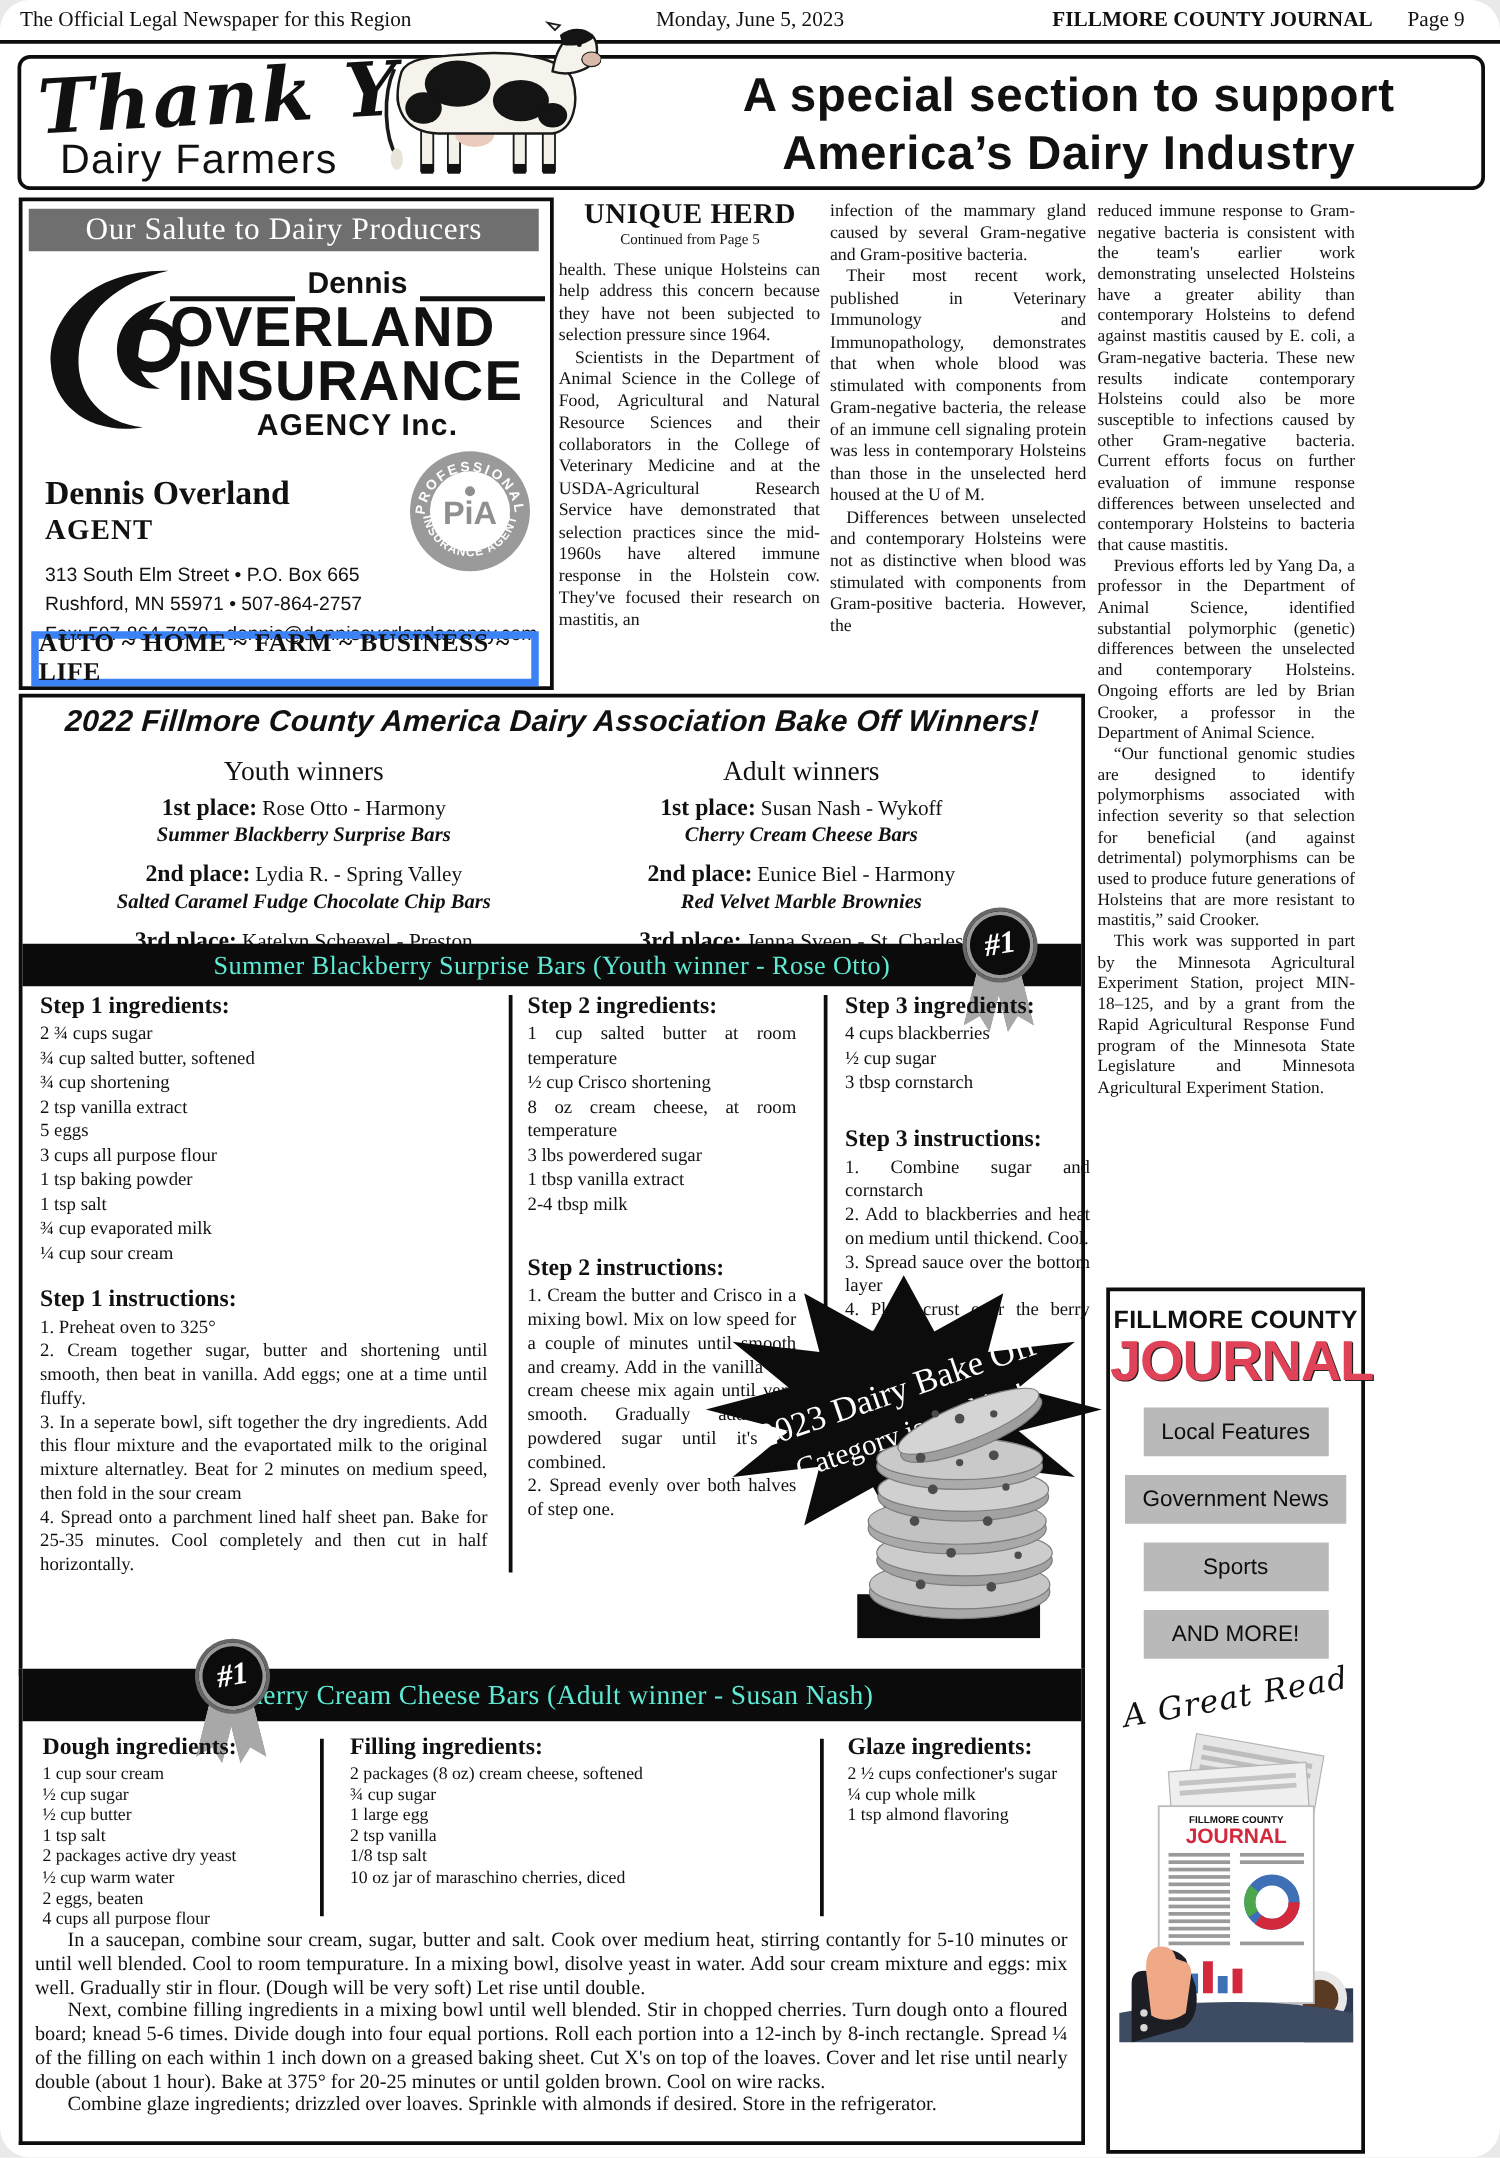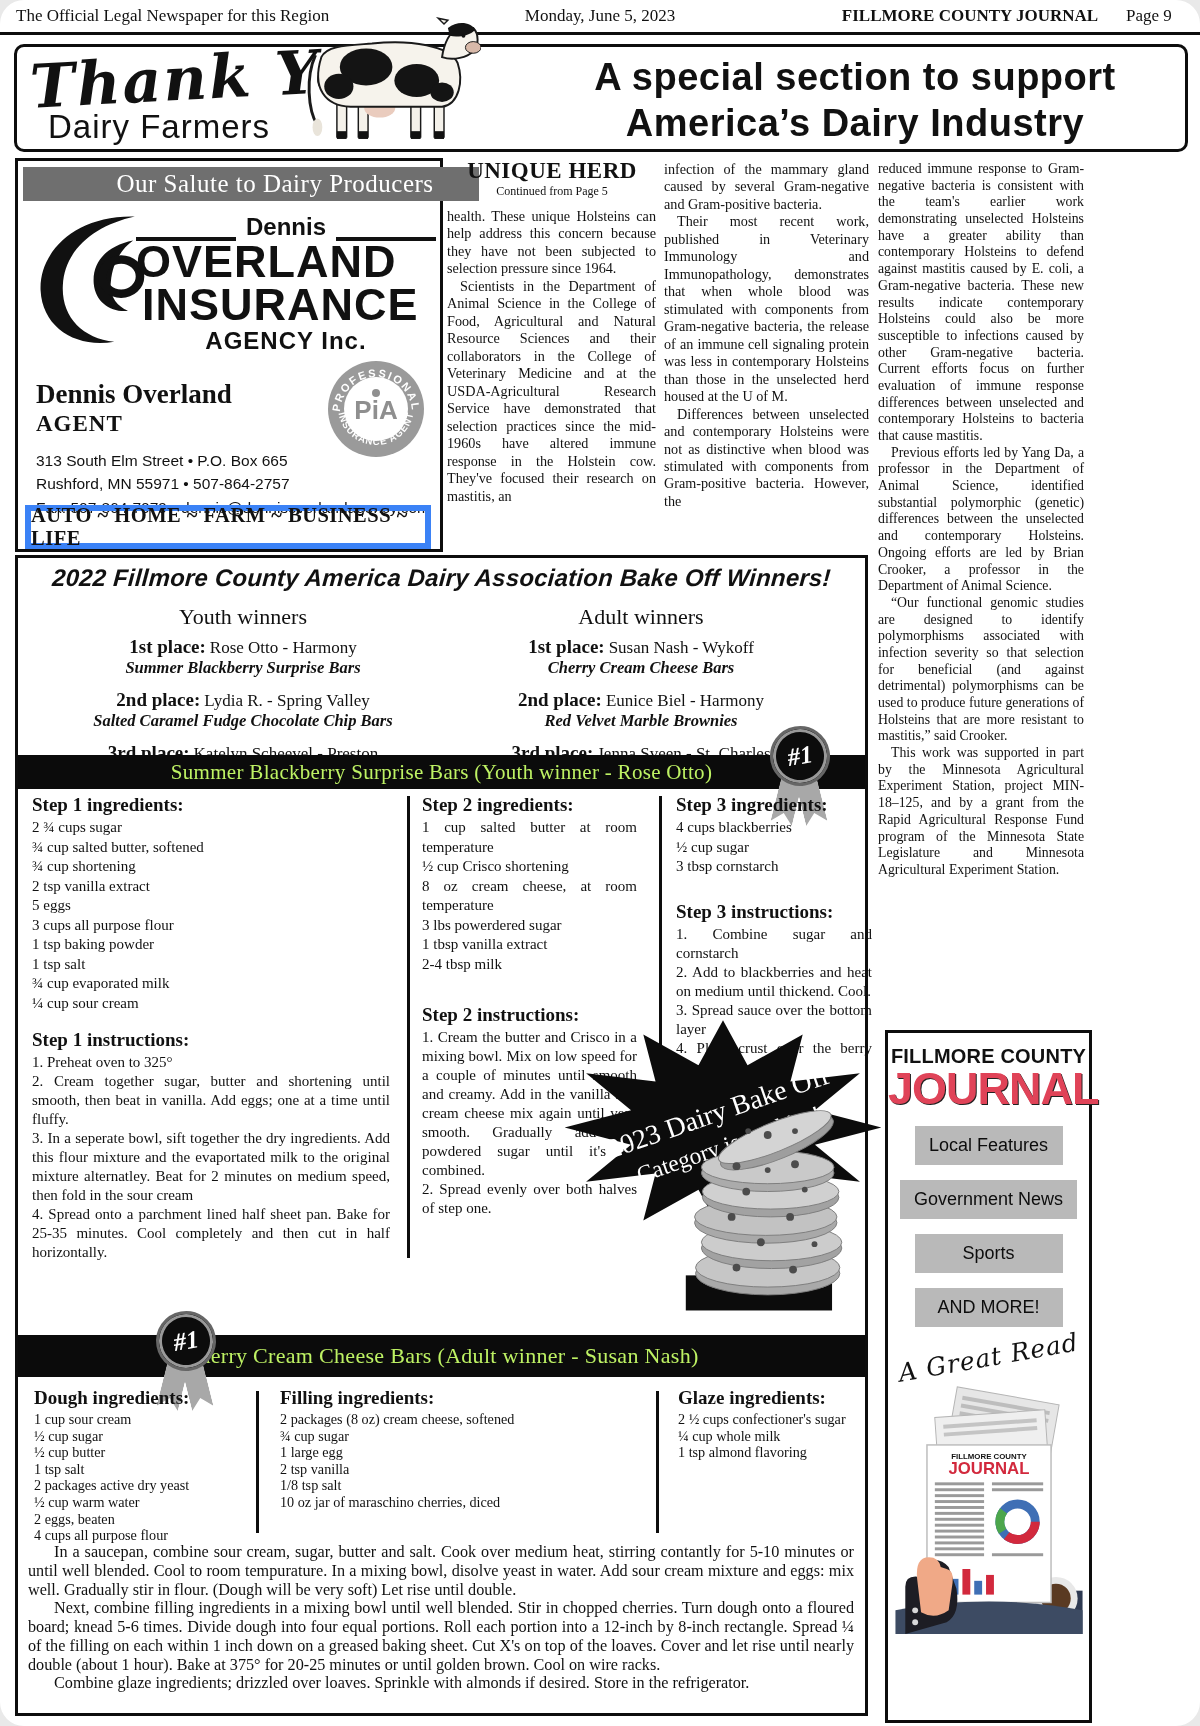--- a/index.html
+++ b/index.html
@@ -22,21 +22,21 @@
   .banner{left:14px;top:44px;width:1168px;height:102px;border:3px solid #0d0d0d;border-radius:10px;background:#fff;}
   .thankyou{left:30px;top:42px;font-size:60px;font-weight:bold;font-style:italic;
             letter-spacing:2px;transform:rotate(-3deg);font-family:"DejaVu Serif",serif;}
   .dairyfarmers{left:48px;top:108px;font-size:33px;letter-spacing:1px;}
   .banner-headline{left:540px;top:54px;width:630px;text-align:center;font-weight:bold;
                    font-size:38px;line-height:1.22;letter-spacing:.5px;}
 
   
   .adbox{left:15px;top:158px;width:422px;height:388px;border:3px solid #0d0d0d;background:#fff;}
   .salute{left:5px;top:6px;width:408px;height:34px;background:#6f6f6f;color:#fff;
-          display:flex;align-items:center;justify-content:center;font-size:25px;letter-spacing:.5px;padding-left:48px;}
+          display:flex;align-items:center;justify-content:center;font-size:25px;letter-spacing:.5px;}
   .logo-swoosh{left:14px;top:44px;}
   .logo-text{left:118px;top:52px;width:300px;}
   .dennis-row{display:flex;align-items:flex-end;justify-content:center;gap:10px;font-weight:900;font-size:24px;}
   .dennis-row .rule{height:4px;background:#111;flex:1;}
   .logo-big{font-weight:900;font-size:45px;letter-spacing:1px;line-height:.95;}
   .agency{font-weight:900;font-size:24px;text-align:center;letter-spacing:1px;}
   .agent-name{left:18px;top:218px;font-size:27px;font-weight:bold;}
   .agent-title{left:18px;top:250px;font-size:23px;font-weight:bold;letter-spacing:1px;}
   .ad-address{left:18px;top:288px;font-size:15.5px;line-height:1.5;}
   .pia-seal{left:308px;top:198px;}
@@ -55,21 +55,21 @@
   
   .bakebox{left:15px;top:555px;width:847px;height:780px;border:3px solid #0d0d0d;background:#fff;}
   .bake-title{left:0;top:6px;width:100%;text-align:center;font-family:"Liberation Sans",sans-serif;
               font-weight:900;font-style:italic;font-size:24px;letter-spacing:.2px;transform:skewX(-4deg);}
   .win-col{top:46px;width:390px;text-align:center;}
   .win-head{font-size:22px;margin-bottom:6px;}
   .win-entry{margin-bottom:11px;}
   .place{font-weight:bold;font-size:19px;}
   .wname{font-size:17px;}
   .witem{font-size:16.5px;font-weight:bold;font-style:italic;}
-  .blackbar{background:#0b0b0b;color:#bef264;display:flex;align-items:center;justify-content:center;
+  .blackbar{background:#0b0b0b;color:#5eead4;display:flex;align-items:center;justify-content:center;
             font-size:21px;letter-spacing:.3px;text-align:right;}
   .bar1{left:0;top:197px;width:100%;height:34px;}
   .step-h{font-weight:bold;font-size:19px;margin:14px 0 2px 0;}
   .ing{font-size:15px;line-height:1.3;}
   .ins{font-size:15px;line-height:1.27;}
   .rc1{left:14px;top:236px;width:358px;}
   .rc2{left:404px;top:236px;width:215px;}
   .rc3{left:658px;top:236px;width:196px;}
   .vline{background:#0d0d0d;width:3px;}
 

